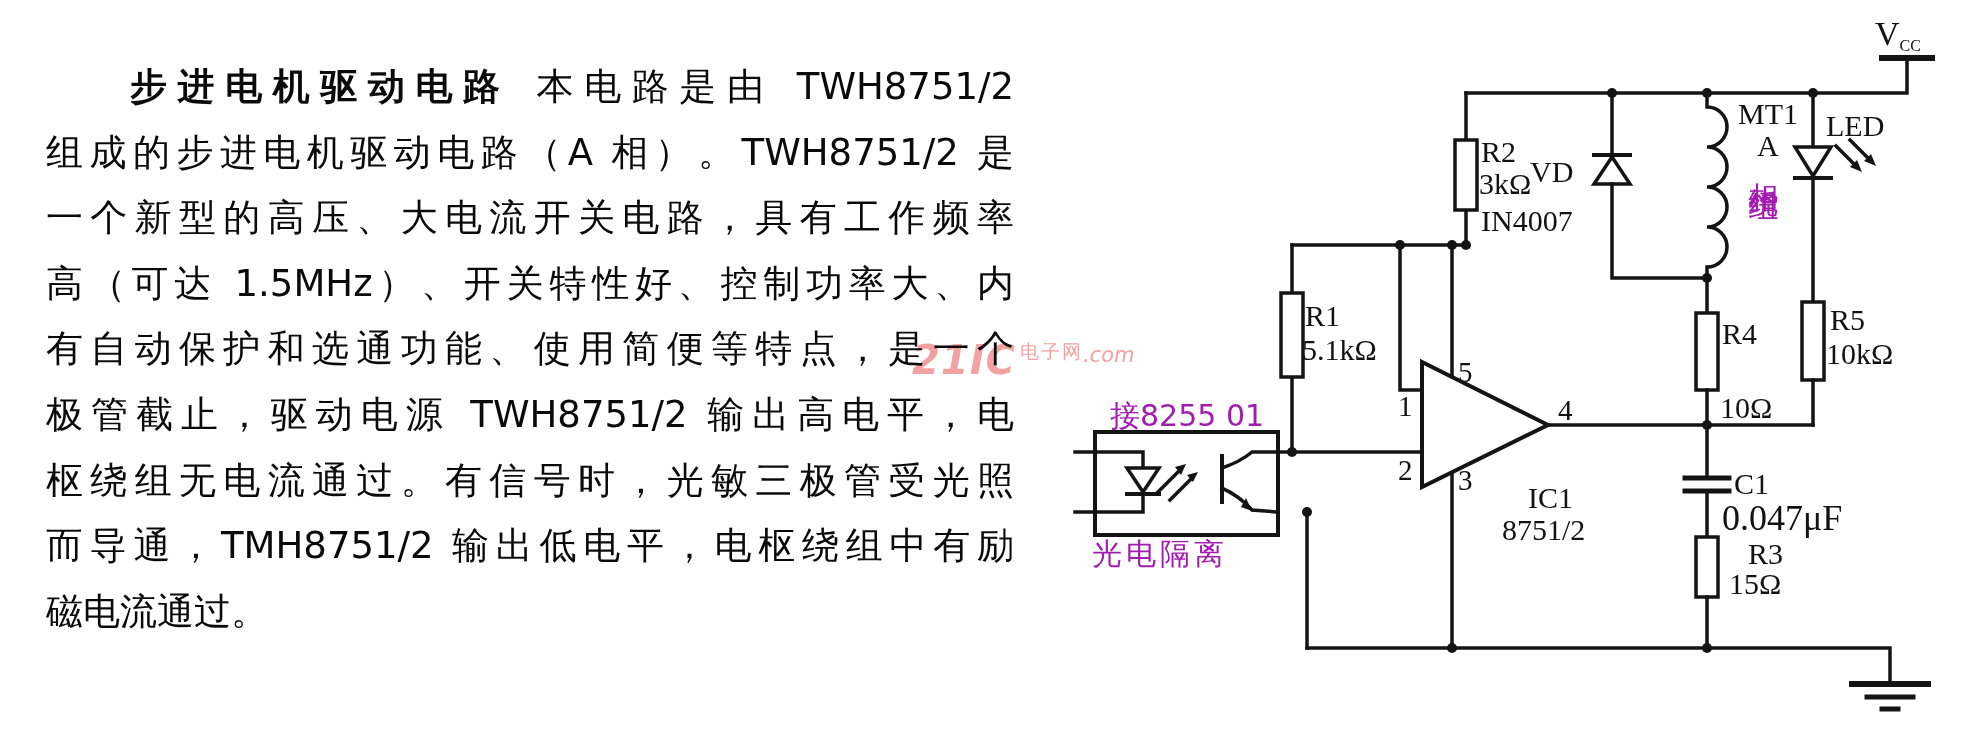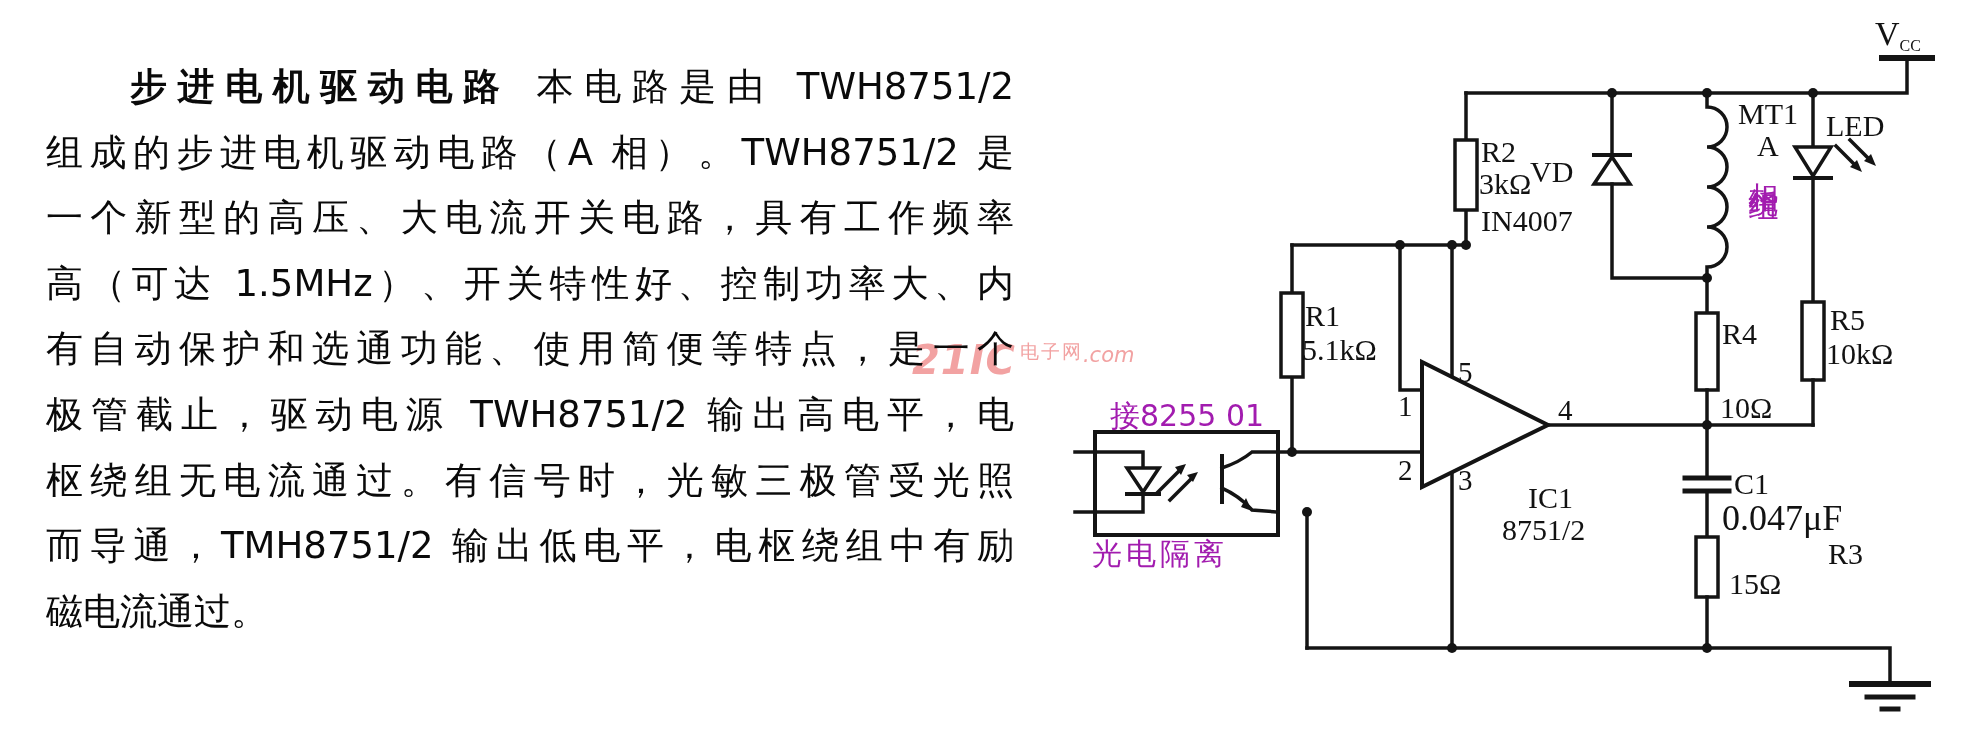--- a/index.html
+++ b/index.html
@@ -201,21 +201,21 @@
 
   <div class="lbl" style="left:1826px;top:110px;">LED</div>
 
   <div class="lbl" style="left:1830px;top:304px;">R5</div>
   <div class="lbl" style="left:1826px;top:338px;">10kΩ</div>
   <div class="lbl" style="left:1722px;top:318px;">R4</div>
   <div class="lbl" style="left:1720px;top:372px;margin-top:20px;">10Ω</div>
 
   <div class="lbl" style="left:1734px;top:468px;">C1</div>
   <div class="lbl" style="left:1722px;top:500px;font-size:36px;">0.047μF</div>
-  <div class="lbl" style="left:1828px;top:538px;">R3</div>
+  <div class="lbl" style="left:1748px;top:538px;">R3</div>
   <div class="lbl" style="left:1729px;top:568px;">15Ω</div>
 
   <div class="lbl" style="left:1305px;top:300px;">R1</div>
   <div class="lbl" style="left:1302px;top:334px;">5.1kΩ</div>
 
   <div class="lbl" style="left:1528px;top:482px;">IC1</div>
   <div class="lbl" style="left:1502px;top:514px;">8751/2</div>
 
   <div class="pin" style="left:1398px;top:392px;">1</div>
   <div class="pin" style="left:1398px;top:456px;">2</div>

